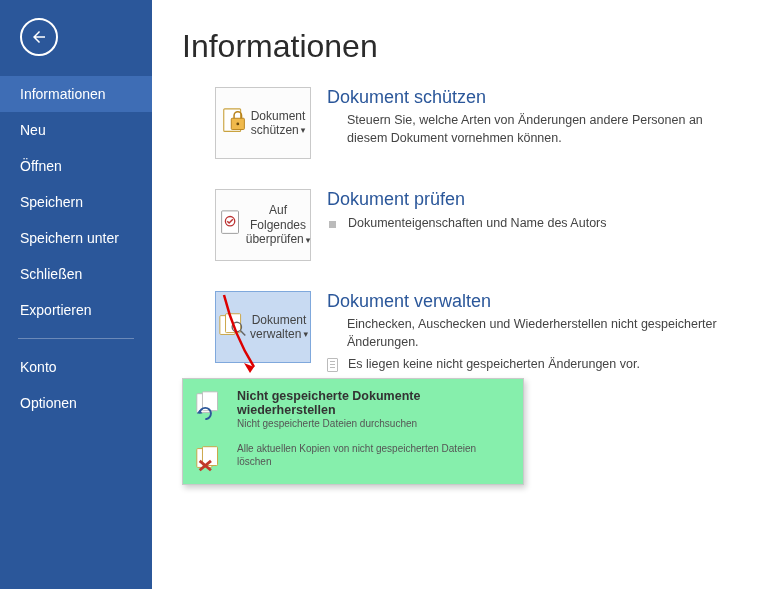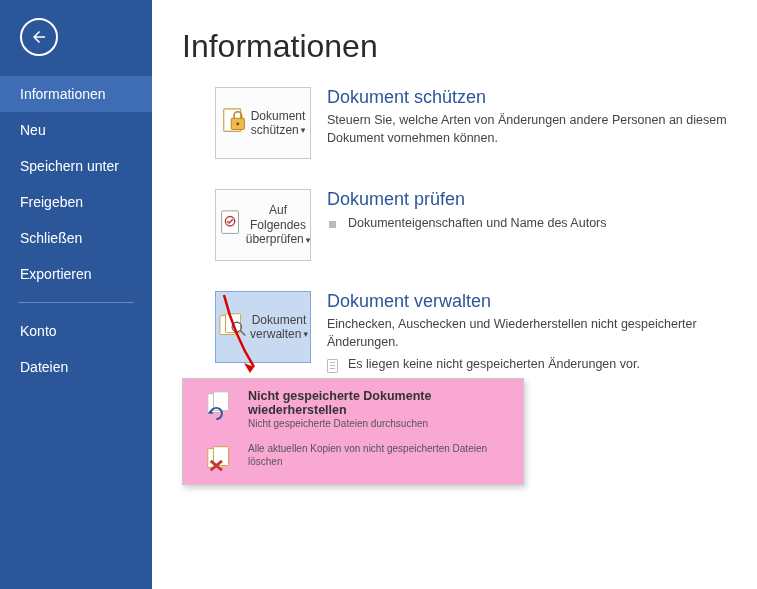--- a/index.html
+++ b/index.html
@@ -82,37 +82,38 @@
   .sec-title {
     font-size: 18px;
     color: #2b579a;
     font-weight: 400;
     margin-bottom: 4px;
   }
   .sec-desc {
     font-size: 12.5px;
     color: #444;
     line-height: 1.4;
+    margin-left: 20px;
   }
   .bullets { margin-top: 6px; }
-  .bullet-row { display:flex; align-items:flex-end; gap:10px; font-size:12.5px; color:#444; margin-top:2px;}
+  .bullet-row { display:flex; align-items:center; gap:10px; font-size:12.5px; color:#444; margin-top:2px;}
   .bullet-icon { width:11px; height:11px; flex-shrink:0; display:flex; align-items:center; justify-content:center; margin-top:2px;}
   .doc-icon-sm { width:12px; height:14px; border:1px solid #bbb; border-radius:1px; position:relative;}
   .doc-icon-sm::after { content:""; position:absolute; top:2px; left:2px; right:2px; border-top:1px solid #bbb; box-shadow: 0 3px 0 #bbb, 0 6px 0 #bbb;}
   
   
   .popup {
     position: absolute;
     left: 0; top: 87px;
     width: 342px;
-    background: #f9a8d4;
+    background: #86efac;
     border: 1px solid #c9c9c9;
     box-shadow: 2px 3px 6px rgba(0,0,0,0.2);
     z-index: 10;
-    padding: 4px 11px;
+    padding: 4px 0;
   }
   .popup-item {
     display: flex;
     gap: 10px;
     padding: 6px 10px;
     cursor: pointer;
   }
   .popup-icon { width: 34px; height: 32px; flex-shrink:0; display:flex; align-items:center; justify-content:center;}
   .popup-text .t { font-size: 12.5px; font-weight: 600; color:#333; }
   .popup-text .d { font-size: 10px; color:#555; line-height:1.3; }
@@ -129,27 +130,28 @@
 <body>
 
 <div class="sidebar">
   <div class="back-btn">
     <svg viewBox="0 0 24 24">
         <path d="M20 11H7.8l5.6-5.6L12 4l-8 8 8 8 1.4-1.4L7.8 13H20z"></path>
       </svg>
   </div>
   <div class="side-item active">Informationen</div>
   <div class="side-item">Neu</div>
+  <div class="side-item">Öffnen</div>
+  <div class="side-item">Speichern</div>
   <div class="side-item">Speichern unter</div>
-  <div class="side-item">Freigeben</div>
   <div class="side-item">Schließen</div>
   <div class="side-item">Exportieren</div>
   <div class="side-sep"></div>
   <div class="side-item">Konto</div>
-  <div class="side-item">Dateien</div>
+  <div class="side-item">Optionen</div>
 </div>
 
 <div class="main">
   <h1 class="page-title">Informationen</h1>
 
   <div class="section">
     <div class="big-btn">
       <div class="icon">
         <svg width="30" height="30" viewBox="0 0 32 32">
           <rect x="4" y="2" width="18" height="24" rx="1" fill="#fff" stroke="#c9a23f" stroke-width="1.2"></rect>

